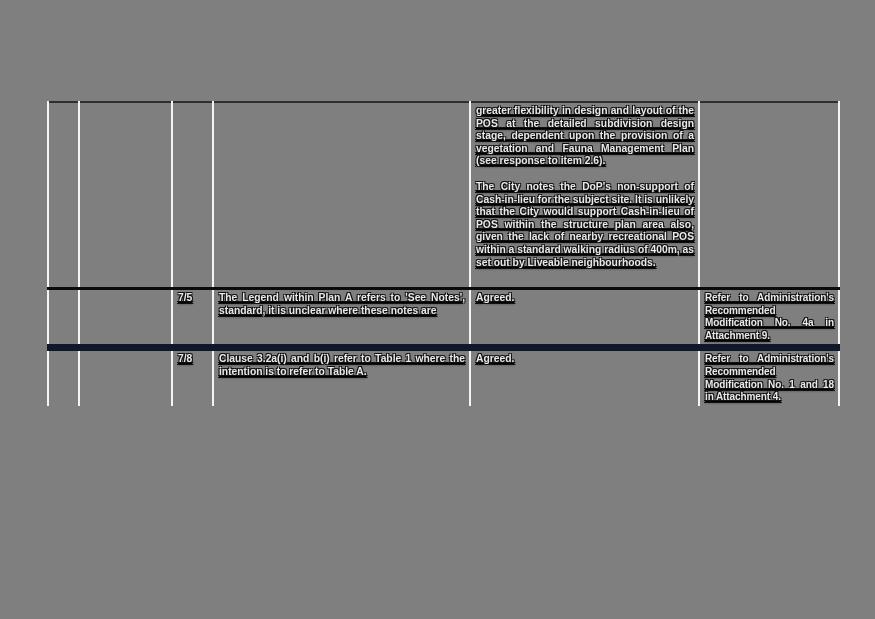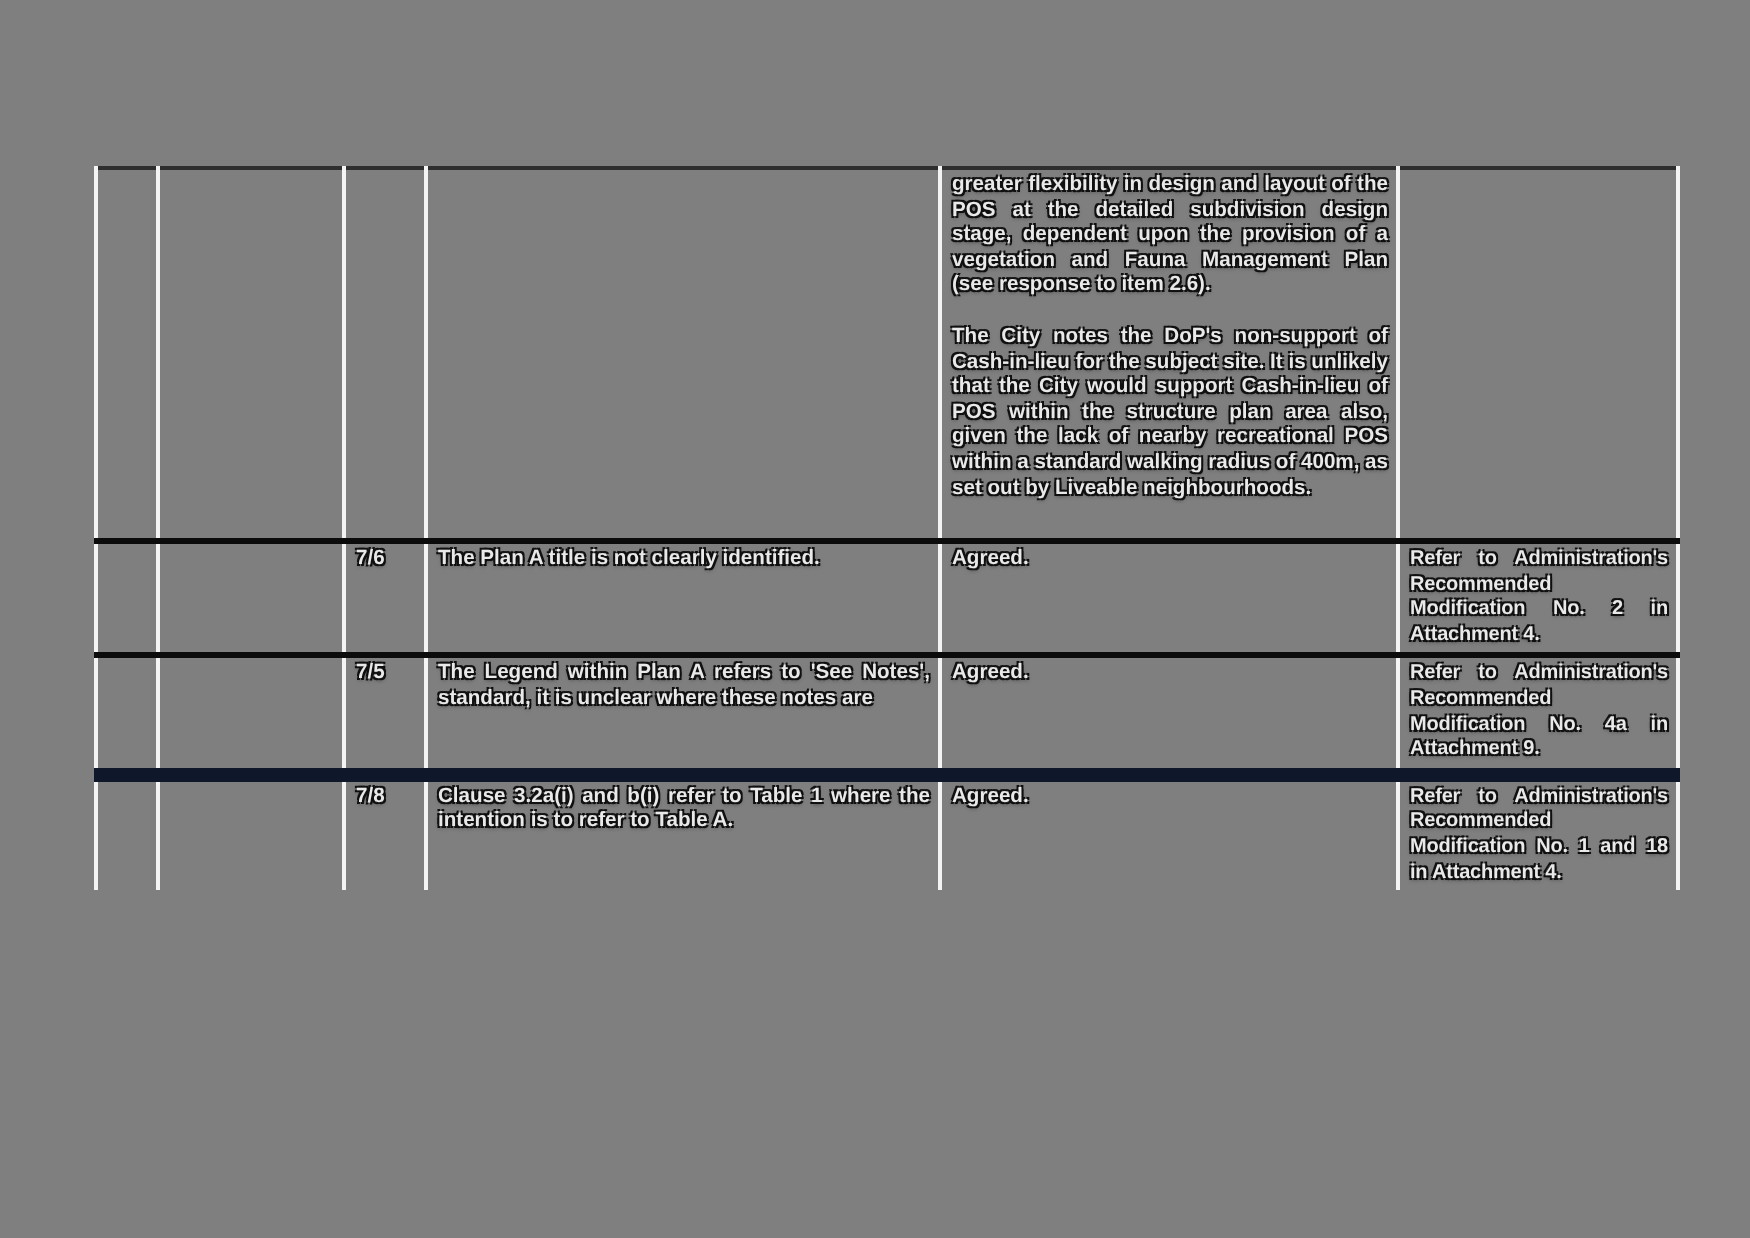--- a/index.html
+++ b/index.html
@@ -10,22 +10,23 @@
     width: 875px;
     height: 619px;
     background: #7f7f7f;
     overflow: hidden;
     position: relative;
     font-family: "Liberation Sans", sans-serif;
   }
   .doc-table-wrap {
     position: absolute;
     left: 47px;
-    top: 83px;
+    top: 101px;
     width: 791px;
+    text-decoration: underline;
   }
   table.doc-table {
     table-layout: fixed;
     border-collapse: collapse;
     width: 791px;
     border-top: 2px solid #2e2e2e;
   }
   table.doc-table td {
     vertical-align: top;
     border-right: 2px solid #f4f4f4;
@@ -92,36 +93,20 @@
       </td>
       <td class="col-response response-cell">
         <p class="cell-text">greater flexibility in design and layout of the POS at the detailed subdivision design stage, dependent upon the provision of a vegetation and Fauna Management Plan (see response to item 2.6).</p>
         <p class="cell-text">The City notes the DoP's non-support of Cash-in-lieu for the subject site. It is unlikely that the City would support Cash-in-lieu of POS within the structure plan area also, given the lack of nearby recreational POS within a standard walking radius of 400m, as set out by Liveable neighbourhoods.</p>
       </td>
       <td class="col-recommendation">
         <div class="cell-text"></div>
       </td>
     </tr>
 
-    <tr class="row-short sep-thick">
-      <td class="col-margin1"></td>
-      <td class="col-margin2"></td>
-      <td class="col-item">
-        <div class="cell-text item-num">7/6</div>
-      </td>
-      <td class="col-comment">
-        <div class="cell-text">The Plan A title is not clearly identified.</div>
-      </td>
-      <td class="col-response">
-        <div class="cell-text">Agreed.</div>
-      </td>
-      <td class="col-recommendation">
-        <div class="cell-text">Refer to Administration's Recommended Modification No. 2 in Attachment 4.</div>
-      </td>
-    </tr>
 
     <tr class="row-short sep-thick">
       <td class="col-margin1"></td>
       <td class="col-margin2"></td>
       <td class="col-item">
         <div class="cell-text item-num">7/5</div>
       </td>
       <td class="col-comment">
         <div class="cell-text">The Legend within Plan A refers to 'See Notes', standard, it is unclear where these notes are</div>
       </td>

